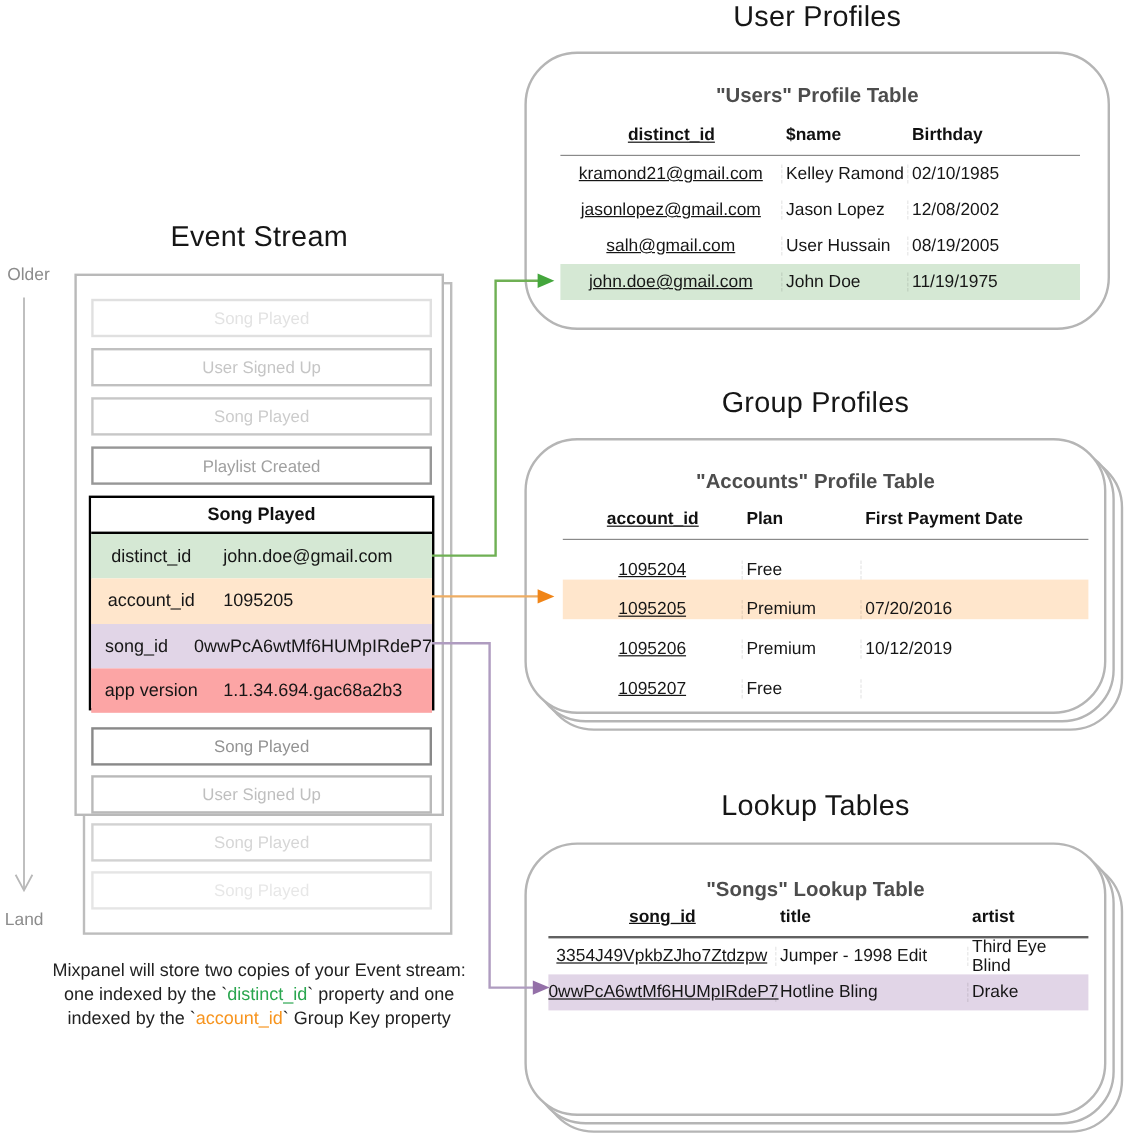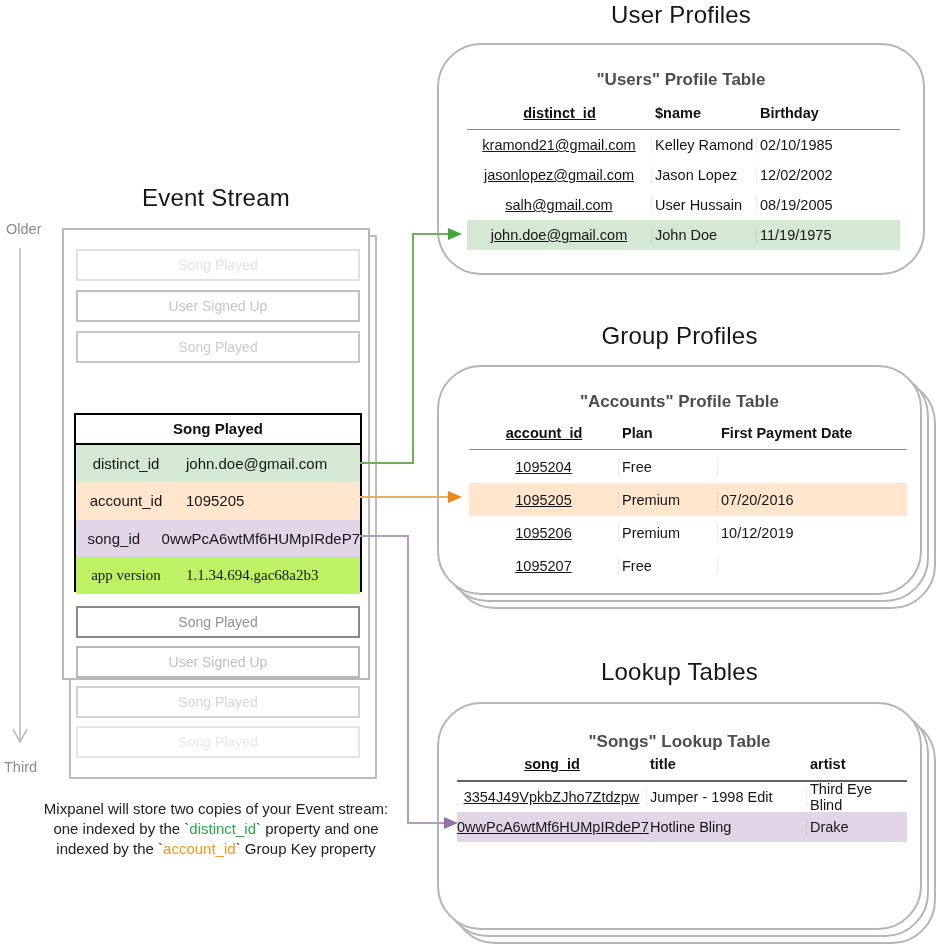--- a/index.html
+++ b/index.html
@@ -15,21 +15,21 @@
   .event-box { position:absolute; left:12px; width:284px; height:32px; border:2px solid #757575; color:#818181; font-size:14px; line-height:28px; text-align:center; background:#fff; }
 
   .event-card { position:absolute; left:10px; top:183px; width:288px; height:179px; border:2px solid #000; background:#fff; }
   .event-card-header { height:30px; line-height:27px; text-align:center; font-weight:bold; font-size:15px; color:#111; border-bottom:2px solid #000; background:#fff; }
   .event-row { height:37.25px; display:flex; align-items:center; font-size:15px; }
   .event-key { width:100px; text-align:center; color:#161616; }
   .event-val { padding-left:10px; color:#161616; }
   .bg-green  { background:var(--green-fill,#d5e8d4); }
   .bg-orange { background:var(--orange-fill,#ffe6cc); }
   .bg-purple { background:var(--purple-fill,#e1d5e7); }
-  .bg-none   { background:#bef264;font-family:Liberation Serif, serif; }
+  .bg-none   { background:#fca5a5; }
 
   .timeline-label { position:absolute; font-size:14.5px; color:#8c8c8c; }
 
   .caption { position:absolute; left:26px; top:799px; width:380px; text-align:center; font-size:15px; line-height:20px; color:#222; }
   .caption .key-green  { color:var(--caption-green,#2aa64f); }
   .caption .key-orange { color:var(--caption-orange,#f7941e); }
 
   
   .round-card { position:absolute; background:#fff; border:2px solid #b5b5b5; border-radius:44px; }
   .card-layer { position:absolute; background:#fff; border:2px solid #b5b5b5; border-radius:44px; }
@@ -45,21 +45,21 @@
   .cell-sep { border-right:1px dashed rgba(0,0,0,0.10); }
   .col-center { text-align:center; }
   .col-left { text-align:left; padding-left:3px; }
   .u { text-decoration:underline; }
 
   
   .u-c0{width:185px;} .u-c1{width:105px;} .u-c2{width:143px;}
   .users-tbl .trow{ height:30px; }
   
   .a-c0{width:150px;} .a-c1{width:99px;} .a-c2{width:189px;}
-  .accounts-tbl .trow{ height:33px; }
+  .accounts-tbl .trow{ height:33px;align-items:flex-end; }
   
   .s-c0{width:190px;} .s-c1{width:160px;} .s-c2{width:100px;}
   .songs-tbl .trow{ height:30px; }
 
   .hl-green  { background:var(--green-fill,#d5e8d4); }
   .hl-orange { background:var(--orange-fill,#ffe6cc); }
   .hl-purple { background:var(--purple-fill,#e1d5e7); }
 
   
   .arrow-overlay { position:absolute; left:0; top:0; width:941px; height:951px; pointer-events:none; z-index:10; }
@@ -75,28 +75,29 @@
 <body style="--green-fill: #d5e8d4; --orange-fill: #ffe6cc; --purple-fill: #e1d5e7; --arrow-green: #6fb054; --arrow-green-head: #44a63c; --arrow-orange: #eead63; --arrow-orange-head: #f08518; --arrow-purple: #af9cc0; --arrow-purple-head: #9470a8; --caption-green: #2aa64f; --caption-orange: #f7941e;">
 
 <div class="canvas">
 
   <div class="section-title" style="left:62px; top:184px; width:308px;">Event Stream</div>
   <div class="section-title" style="left:437px; top:1px; width:488px;">User Profiles</div>
   <div class="section-title" style="left:437px; top:658px; width:485px;">Lookup Tables</div>
   <div class="section-title" style="left:437px; top:322px; width:485px;">Group Profiles</div>
 
   <div class="timeline-label" style="left:6px; top:221px;">Older</div>
-  <div class="timeline-label" style="left:4px; top:759px;">Third</div>
+  <div class="timeline-label" style="left:4px; top:759px;">Land</div>
 
   <div class="es-backsheet"></div>
   <div class="es-container">
 
     <div class="event-box" style="top:19px; opacity:.22;">Song Played</div>
     <div class="event-box" style="top:60px; opacity:.45;">User Signed Up</div>
     <div class="event-box" style="top:101px; opacity:.40;">Song Played</div>
+    <div class="event-box" style="top:142px; opacity:.75;">Playlist Created</div>
 
     <div class="event-card">
       <div class="event-card-header">Song Played</div>
       <div class="event-row bg-green">
         <div class="event-key">distinct_id</div>
         <div class="event-val">john.doe@gmail.com</div>
       </div>
       <div class="event-row bg-orange">
         <div class="event-key">account_id</div>
         <div class="event-val">1095205</div>
@@ -133,21 +134,21 @@
       </div>
       <div class="hrule"></div>
       <div class="trow">
         <div class="td u-c0 col-center u cell-sep">kramond21@gmail.com</div>
         <div class="td u-c1 col-left cell-sep">Kelley Ramond</div>
         <div class="td u-c2 col-left">02/10/1985</div>
       </div>
       <div class="trow">
         <div class="td u-c0 col-center u cell-sep">jasonlopez@gmail.com</div>
         <div class="td u-c1 col-left cell-sep">Jason Lopez</div>
-        <div class="td u-c2 col-left">12/02/2002</div>
+        <div class="td u-c2 col-left">12/08/2002</div>
       </div>
       <div class="trow">
         <div class="td u-c0 col-center u cell-sep">salh@gmail.com</div>
         <div class="td u-c1 col-left cell-sep">User Hussain</div>
         <div class="td u-c2 col-left">08/19/2005</div>
       </div>
       <div class="trow hl-green">
         <div class="td u-c0 col-center u cell-sep">john.doe@gmail.com</div>
         <div class="td u-c1 col-left cell-sep">John Doe</div>
         <div class="td u-c2 col-left">11/19/1975</div>

